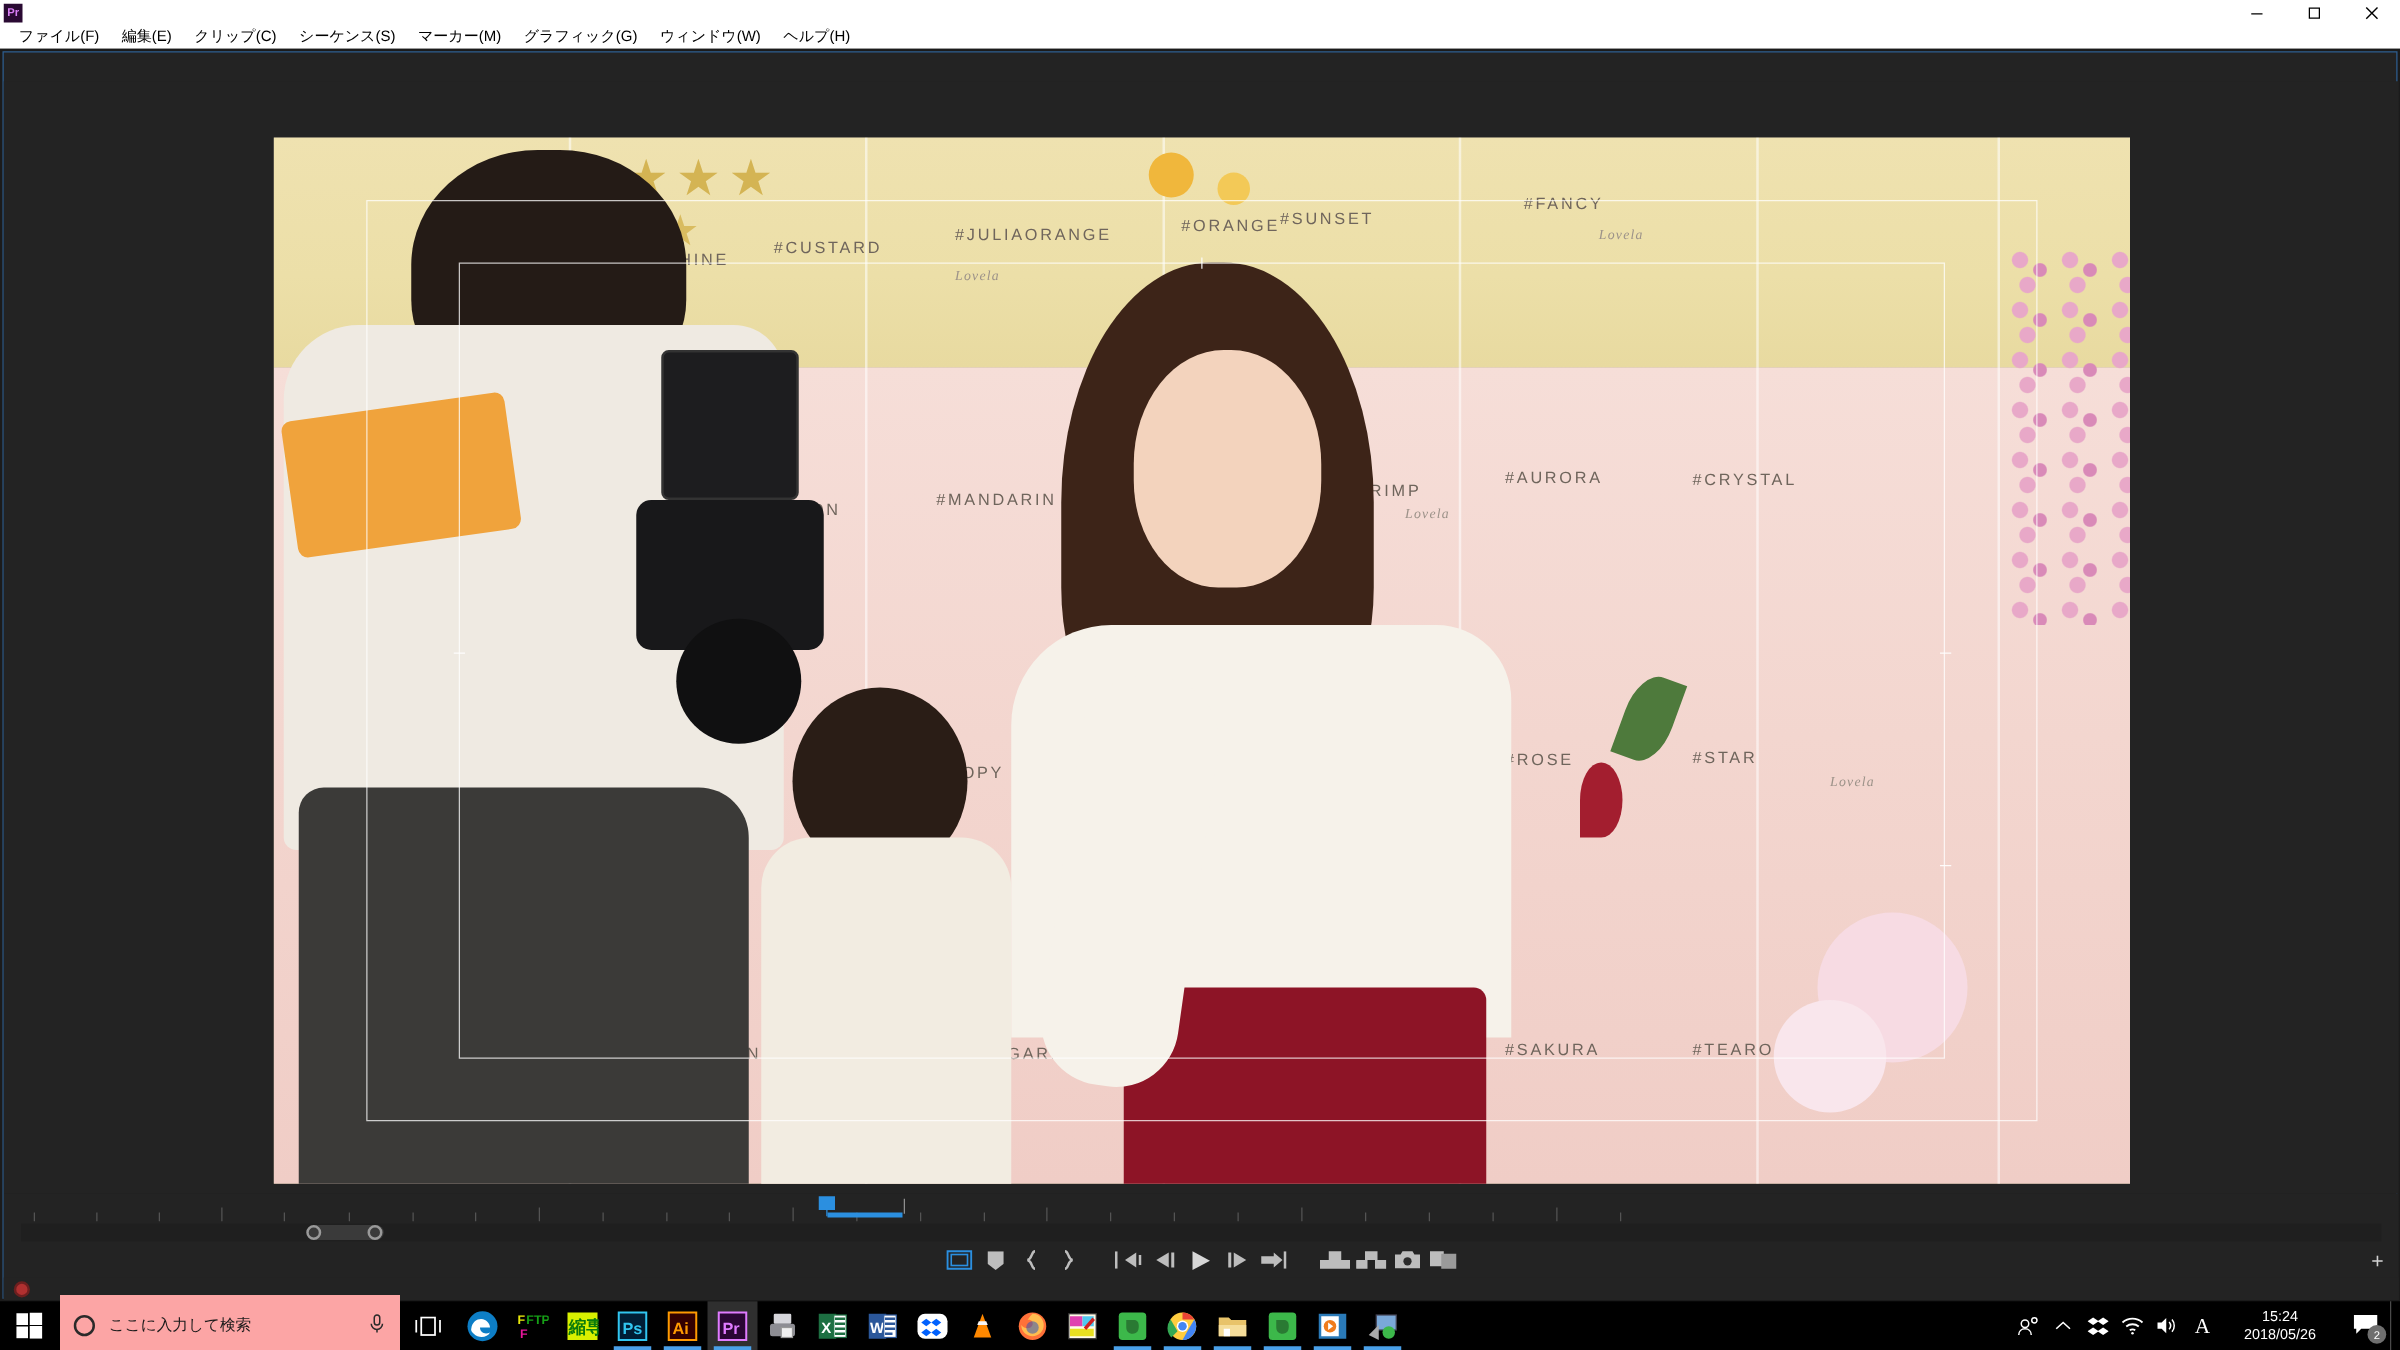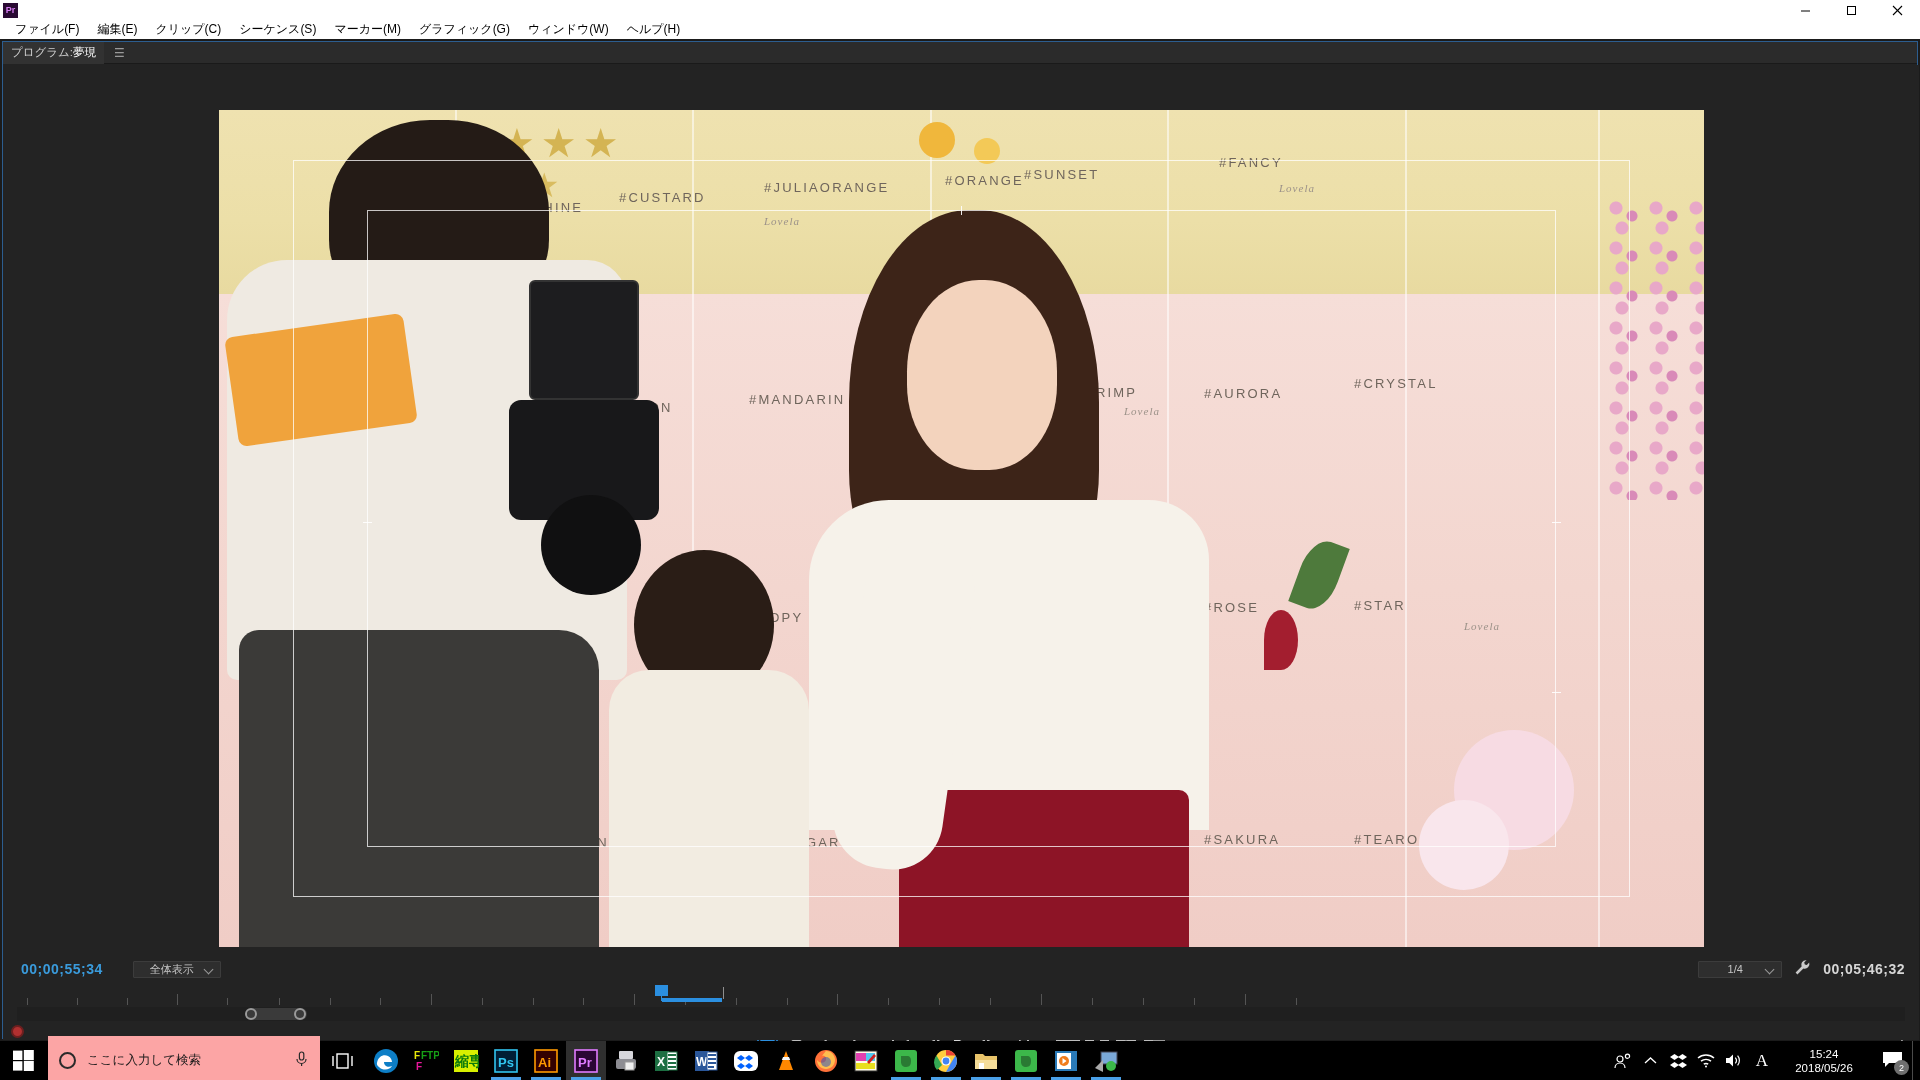--- a/index.html
+++ b/index.html
@@ -351,27 +351,20 @@
   <div class="menu-item">シーケンス(S)</div>
   <div class="menu-item">マーカー(M)</div>
   <div class="menu-item">グラフィック(G)</div>
   <div class="menu-item">ウィンドウ(W)</div>
   <div class="menu-item">ヘルプ(H)</div>
 </div>
 
 <div id="workspace">
   <div id="panel">
 
-    <div id="panel-tabs">
-      <div id="panel-tab">
-        <span>プログラム: </span>
-        <span class="seq">夢現</span>
-      </div>
-      <div id="panel-menu-btn">☰</div>
-    </div>
 
     <div id="monitor">
       <div id="video-frame">
 
         <div class="wall">
           <div class="wall-top"></div>
           <div style="position:absolute;left:0;top:22%;width:100%;height:78%;
                       background:linear-gradient(180deg,#f6ded8 0%,#f3d6cf 45%,#f0cdc6 100%);"></div>
 
           <div class="panel-col" style="left:0;width:16%;"></div>
@@ -391,21 +384,21 @@
           <div class="swatch-label" style="left:270px;top:90px;">#SUNSHINE</div>
           <div class="swatch-label" style="left:400px;top:80px;">#CUSTARD</div>
           <div class="swatch-label" style="left:545px;top:70px;">#JULIAORANGE</div>
           <div class="swatch-label" style="left:726px;top:63px;">#ORANGE</div>
           <div class="swatch-label" style="left:805px;top:57px;">#SUNSET</div>
           <div class="swatch-label" style="left:1000px;top:45px;">#FANCY</div>
 
           <div class="swatch-label" style="left:395px;top:290px;">#MOON</div>
           <div class="swatch-label" style="left:530px;top:282px;">#MANDARIN</div>
           <div class="swatch-label" style="left:845px;top:275px;">#SHRIMP</div>
-          <div class="swatch-label" style="left:985px;top:276px;">#AURORA</div>
+          <div class="swatch-label" style="left:985px;top:264px;">#AURORA</div>
           <div class="swatch-label" style="left:1135px;top:266px;">#CRYSTAL</div>
 
           <div class="swatch-label" style="left:530px;top:500px;">#POPY</div>
           <div class="swatch-label" style="left:985px;top:490px;">#ROSE</div>
           <div class="swatch-label" style="left:1135px;top:488px;">#STAR</div>
 
           <div class="swatch-label" style="left:300px;top:725px;">#SHELLPINK</div>
           <div class="swatch-label" style="left:555px;top:725px;">#SUGARPINK</div>
           <div class="swatch-label" style="left:810px;top:725px;">#LO</div>
           <div class="swatch-label" style="left:985px;top:722px;">#SAKURA</div>
@@ -462,39 +455,20 @@
         <div class="handle" style="left:144px;top:412px;width:9px;height:1px;"></div>
         <div class="handle" style="left:1333px;top:412px;width:9px;height:1px;"></div>
         <div class="handle" style="left:742px;top:96px;width:1px;height:9px;"></div>
         <div class="handle" style="left:1333px;top:582px;width:9px;height:1px;"></div>
 
       </div>
     </div>
 
     <div id="monitor-bottom">
 
-      <div id="tc-row">
-        <div id="tc-left">00;00;55;34</div>
-        <div class="dropdown" id="fit-dropdown">
-          <span>全体表示</span>
-          <span class="chev"></span>
-        </div>
-        <div id="tc-right-group">
-          <div class="dropdown" id="res-dropdown">
-            <span>1/4</span>
-            <span class="chev"></span>
-          </div>
-          <div id="wrench">
-            <svg width="17" height="17" viewBox="0 0 17 17" fill="#c9c9c9">
-              <path d="M11.8 1.2a4.6 4.6 0 0 0-4.2 6.4L1.6 13.6l1.8 1.8 6-6a4.6 4.6 0 0 0 5.8-5.8l-2.4 2.4-2-.6-.6-2L12.6 1a4.6 4.6 0 0 0-.8.2z"></path>
-            </svg>
-          </div>
-          <div id="tc-right">00;05;46;32</div>
-        </div>
-      </div>
 
       <div id="ruler">
         <div class="tick" style="left:10px;height:7px;"></div>
         <div class="tick" style="left:60px;height:7px;"></div>
         <div class="tick" style="left:110px;height:7px;"></div>
         <div class="tick" style="left:160px;height:11px;"></div>
         <div class="tick" style="left:210px;height:7px;"></div>
         <div class="tick" style="left:262px;height:7px;"></div>
         <div class="tick" style="left:313px;height:7px;"></div>
         <div class="tick" style="left:363px;height:7px;"></div>

